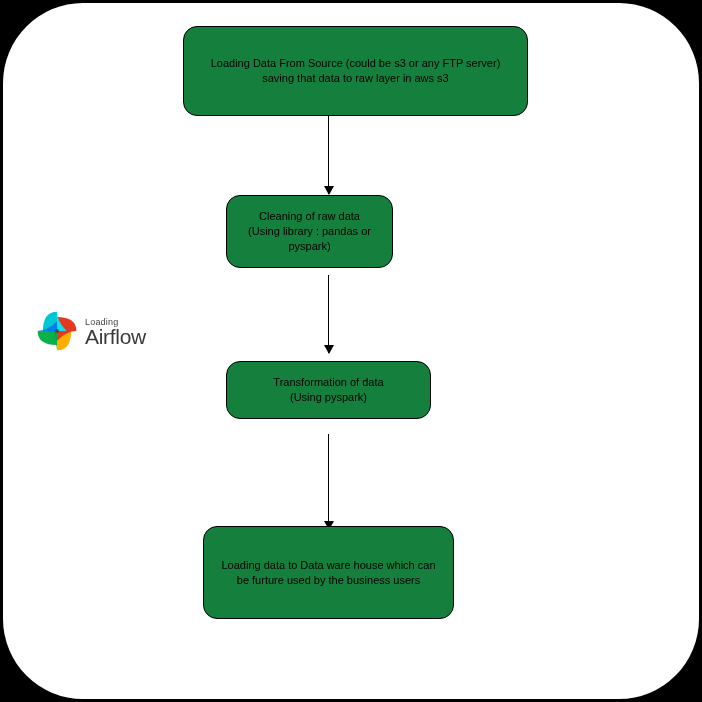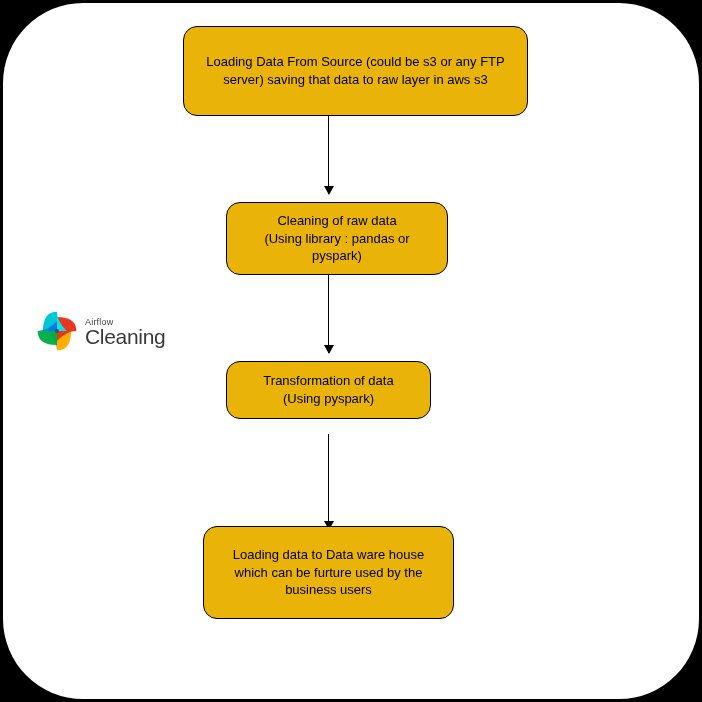--- a/index.html
+++ b/index.html
@@ -18,27 +18,27 @@
     left: 3px;
     width: 696px;
     height: 696px;
     background: #fff;
     border-radius: 80px;
   }
   .node {
     position: absolute;
     border: 1px solid #000;
     border-radius: 14px;
-    background: #eab308;
+    background: #15803d;
     display: flex;
     align-items: center;
     justify-content: center;
     text-align: center;
     padding: 16px 14px;
-    font-size: 13px;
+    font-size: 11px;
     line-height: 1.35;
     color: #000;
   }
   .arrow {
     position: absolute;
     width: 1px;
     background: #000;
   }
   .arrow::after {
     content: "";
@@ -85,32 +85,32 @@
         <path d="M50 50 L50 94 Q82 94 82 50 Z" fill="#FFAD00"></path>
         <path d="M50 50 L6 50 Q6 82 50 82 Z" fill="#0CB04A"></path>
         <path d="M50 50 L6 50 Q28 50 50 28 Z" fill="#017CEE"></path>
         <path d="M50 50 L50 6 Q50 28 72 50 Z" fill="#11E1EE"></path>
         <path d="M50 50 L94 50 Q72 50 50 72 Z" fill="#E43921"></path>
         <path d="M50 50 L50 94 Q50 72 28 50 Z" fill="#00AD46"></path>
         <circle cx="50" cy="50" r="4.5" fill="#4A4848"></circle>
       </svg>
     </span>
     <span class="logo-text">
-      <div class="apache">Airflow</div>
-      <div class="airflow">Cleaning</div>
+      <div class="apache">Loading</div>
+      <div class="airflow">Airflow</div>
     </span>
   </div>
 
   <div class="node" style="left:180px; top:23px; width:345px; height:90px;">
     <span>Loading Data From Source (could be s3 or any FTP server) saving that data to raw layer in aws s3</span>
   </div>
 
   <div class="arrow" style="left:325px; top:113px; height:78px;"></div>
 
-  <div class="node" style="left:223px; top:199px; width:222px; height:73px; white-space:pre-line;align-items:center;">
+  <div class="node" style="left:223px; top:192px; width:167px; height:73px; white-space:pre-line;align-items:center;">
     <span>Cleaning of raw data
 (Using library : pandas or pyspark)</span>
   </div>
 
   <div class="arrow" style="left:325px; top:272px; height:78px;"></div>
 
   <div class="node" style="left:223px; top:358px; width:205px; height:58px; white-space:pre-line;">
     <span>Transformation of  data
 (Using pyspark)</span>
   </div>

